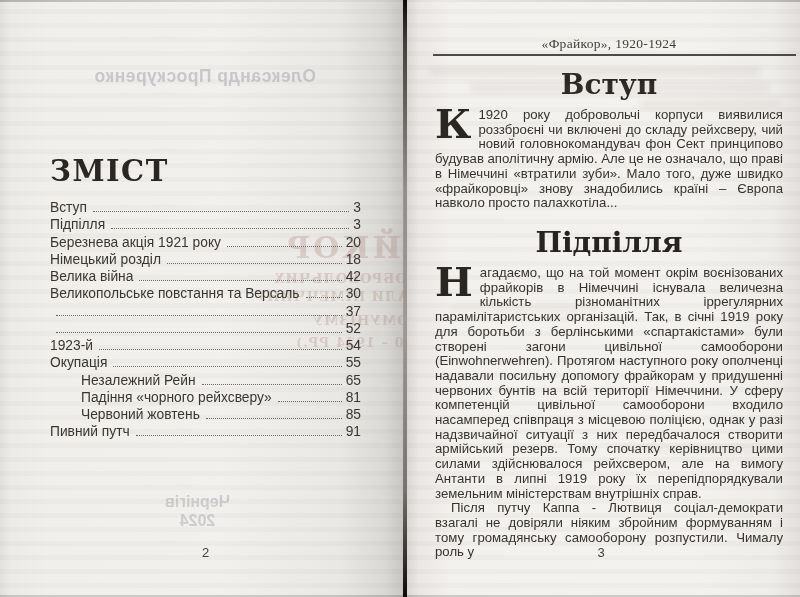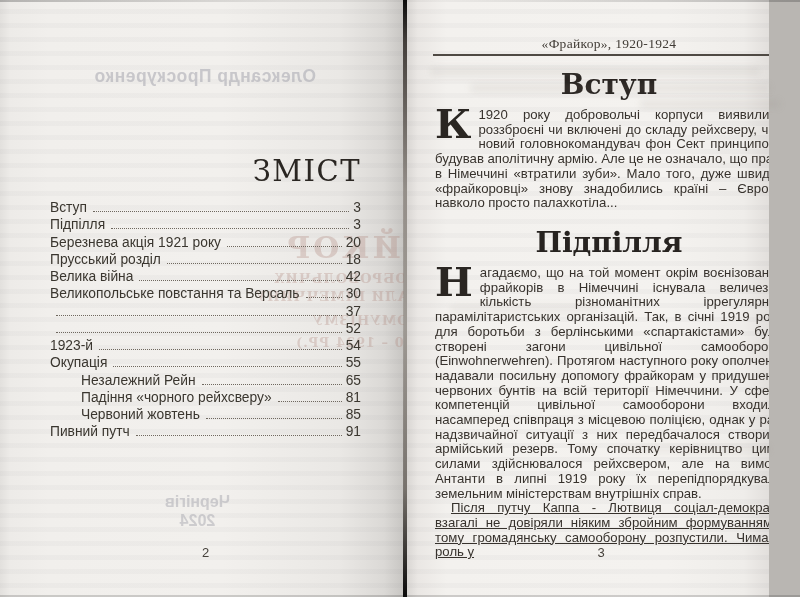--- a/index.html
+++ b/index.html
@@ -5,43 +5,43 @@
 <style>
   html,body{margin:0;padding:0;width:800px;height:597px;overflow:hidden;background:#b9b6b2;}
   .scan{position:relative;width:800px;height:597px;overflow:hidden;
         font-family:"Liberation Sans","DejaVu Sans",sans-serif;}
   
   .page{position:absolute;top:0;bottom:0;overflow:hidden;}
   .page::before{content:'';position:absolute;inset:0;
         background:repeating-linear-gradient(180deg,rgba(255,255,255,0) 0 9px,rgba(115,115,122,.045) 9px 14px);}
   .page-left{left:0;width:404px;
         background:linear-gradient(90deg,#e2e0dd 0,#edebe8 2.5%,#f1efec 12%,#f2f0ed 55%,#eae8e5 84%,#dbd9d6 95%,#c7c5c2 100%);}
-  .page-right{left:407px;width:362px;
+  .page-right{left:407px;width:393px;
         background:linear-gradient(90deg,#d9d6d3 0,#eae7e4 3%,#f3f1ee 11%,#f4f2ef 72%,#efedea 93%,#e2dfdc 100%);}
   .spine{position:absolute;left:403px;top:0;bottom:0;width:4px;
         background:linear-gradient(180deg,rgba(12,12,12,1) 0,rgba(55,50,46,.9) 7%,rgba(118,110,103,.55) 32%,rgba(125,118,110,.45) 55%,rgba(90,84,78,.7) 82%,rgba(40,37,34,.9) 93%,rgba(10,10,10,1) 100%);}
   .edge-top{position:absolute;left:0;right:0;top:0;height:2px;
         background:linear-gradient(90deg,rgba(30,30,30,.28),rgba(30,30,30,.08) 35%,rgba(30,30,30,.04) 55%,rgba(30,30,30,.25) 100%);}
   .edge-bottom{position:absolute;left:0;right:0;bottom:0;height:2px;background:rgba(30,30,30,.18);}
   
   .ghost{position:absolute;transform:scaleX(-1);filter:blur(.6px);text-align:center;
         font-family:"Liberation Sans",sans-serif;font-weight:bold;}
   .ghost-author{left:60px;top:66px;width:290px;font-size:17.5px;letter-spacing:.5px;color:rgba(165,165,174,.55);}
   .ghost-city-block{left:125px;top:492px;width:145px;font-size:16px;line-height:19px;color:rgba(168,168,176,.5);}
   .ghost-title-block{left:185px;top:231px;width:400px;transform:scaleX(-1);position:absolute;
         filter:blur(.7px);text-align:center;font-family:"DejaVu Serif","Liberation Serif",serif;
         font-weight:bold;color:rgba(172,128,118,.30);}
   .ghost-line{white-space:nowrap;}
   .ghost-line.g0{font-size:30px;letter-spacing:3px;line-height:34px;}
   .ghost-line.g1{font-size:13px;margin-top:6px;letter-spacing:1px;}
   .ghost-line.g2{font-size:13px;margin-top:3px;letter-spacing:1px;}
   .ghost-line.g3{font-size:13px;margin-top:9px;letter-spacing:1px;}
   .ghost-line.g4{font-size:13px;margin-top:7px;letter-spacing:1px;}
-  .toc-title{position:absolute;left:50px;top:154px;width:311px;margin:0;text-align:right;
-        font-family:"DejaVu Serif","Liberation Serif",serif;font-weight:normal;
+  .toc-title{position:absolute;left:50px;top:154px;width:311px;margin:0;text-align:left;
+        font-family:"DejaVu Serif","Liberation Serif",serif;font-weight:bold;
         font-size:29px;line-height:34px;letter-spacing:1.5px;color:#2a2622;}
   .toc{position:absolute;left:50px;top:199px;width:311px;}
   .toc-row{display:flex;align-items:baseline;height:17.25px;line-height:17.25px;
         font-size:13.8px;color:#3a362f;}
   .toc-row.indent{padding-left:31px;}
   .toc-label{white-space:nowrap;}
   .toc-leader{flex:1;border-bottom:1.8px dotted #6f685f;margin:0 4px 3px 6px;min-width:12px;}
   .toc-page{white-space:nowrap;text-align:right;}
   .pagenum{position:absolute;font-size:13px;color:#46413b;text-align:center;}
   .pagenum-left{left:50px;top:545px;width:311px;}
@@ -54,21 +54,21 @@
         background:#4f4a44;border:none;margin:0;}
   .sections{position:absolute;inset:0;}
   .section{position:absolute;left:28px;width:348px;}
   .sections .section:nth-of-type(1){top:70px;}
   .sections .section:nth-of-type(2){top:228px;}
   .section-title{margin:0 0 8px 0;text-align:center;
         font-family:"DejaVu Serif","Liberation Serif",serif;font-weight:bold;
         font-size:28px;line-height:30px;color:#272320;}
   .body-para{margin:0;font-size:13.2px;line-height:14.7px;text-align:justify;
         color:#37322d;word-spacing:-.2px;}
-  .body-para.indented{text-indent:16px;text-decoration:underline;}
+  .body-para.indented{text-indent:16px;}
   .dropcap{float:left;font-family:"DejaVu Serif","Liberation Serif",serif;font-weight:bold;
         font-size:40px;line-height:29px;padding:1px 7px 0 0;color:#2a2622;}
   .smudge{position:absolute;border-radius:5px;filter:blur(3px);
         background:rgba(150,140,132,.13);}
   .sm1{left:430px;top:67px;width:330px;height:9px;}
   .sm2{left:470px;top:84px;width:300px;height:8px;}
   .sm3{left:640px;top:100px;width:140px;height:8px;}
   .sm4{left:450px;top:305px;width:150px;height:8px;background:rgba(150,140,132,.08);}
   .sm5{left:620px;top:445px;width:150px;height:8px;background:rgba(150,140,132,.08);}
 </style>
@@ -103,21 +103,21 @@
     <span class="toc-page">3</span>
   </div>
 
   <div class="toc-row">
     <span class="toc-label">Березнева акція 1921 року</span>
     <span class="toc-leader"></span>
     <span class="toc-page">20</span>
   </div>
 
   <div class="toc-row">
-    <span class="toc-label">Прусський розділ</span>
+    <span class="toc-label">Німецький розділ</span>
     <span class="toc-leader"></span>
     <span class="toc-page">18</span>
   </div>
 
   <div class="toc-row">
     <span class="toc-label">Велика війна</span>
     <span class="toc-leader"></span>
     <span class="toc-page">42</span>
   </div>
 

